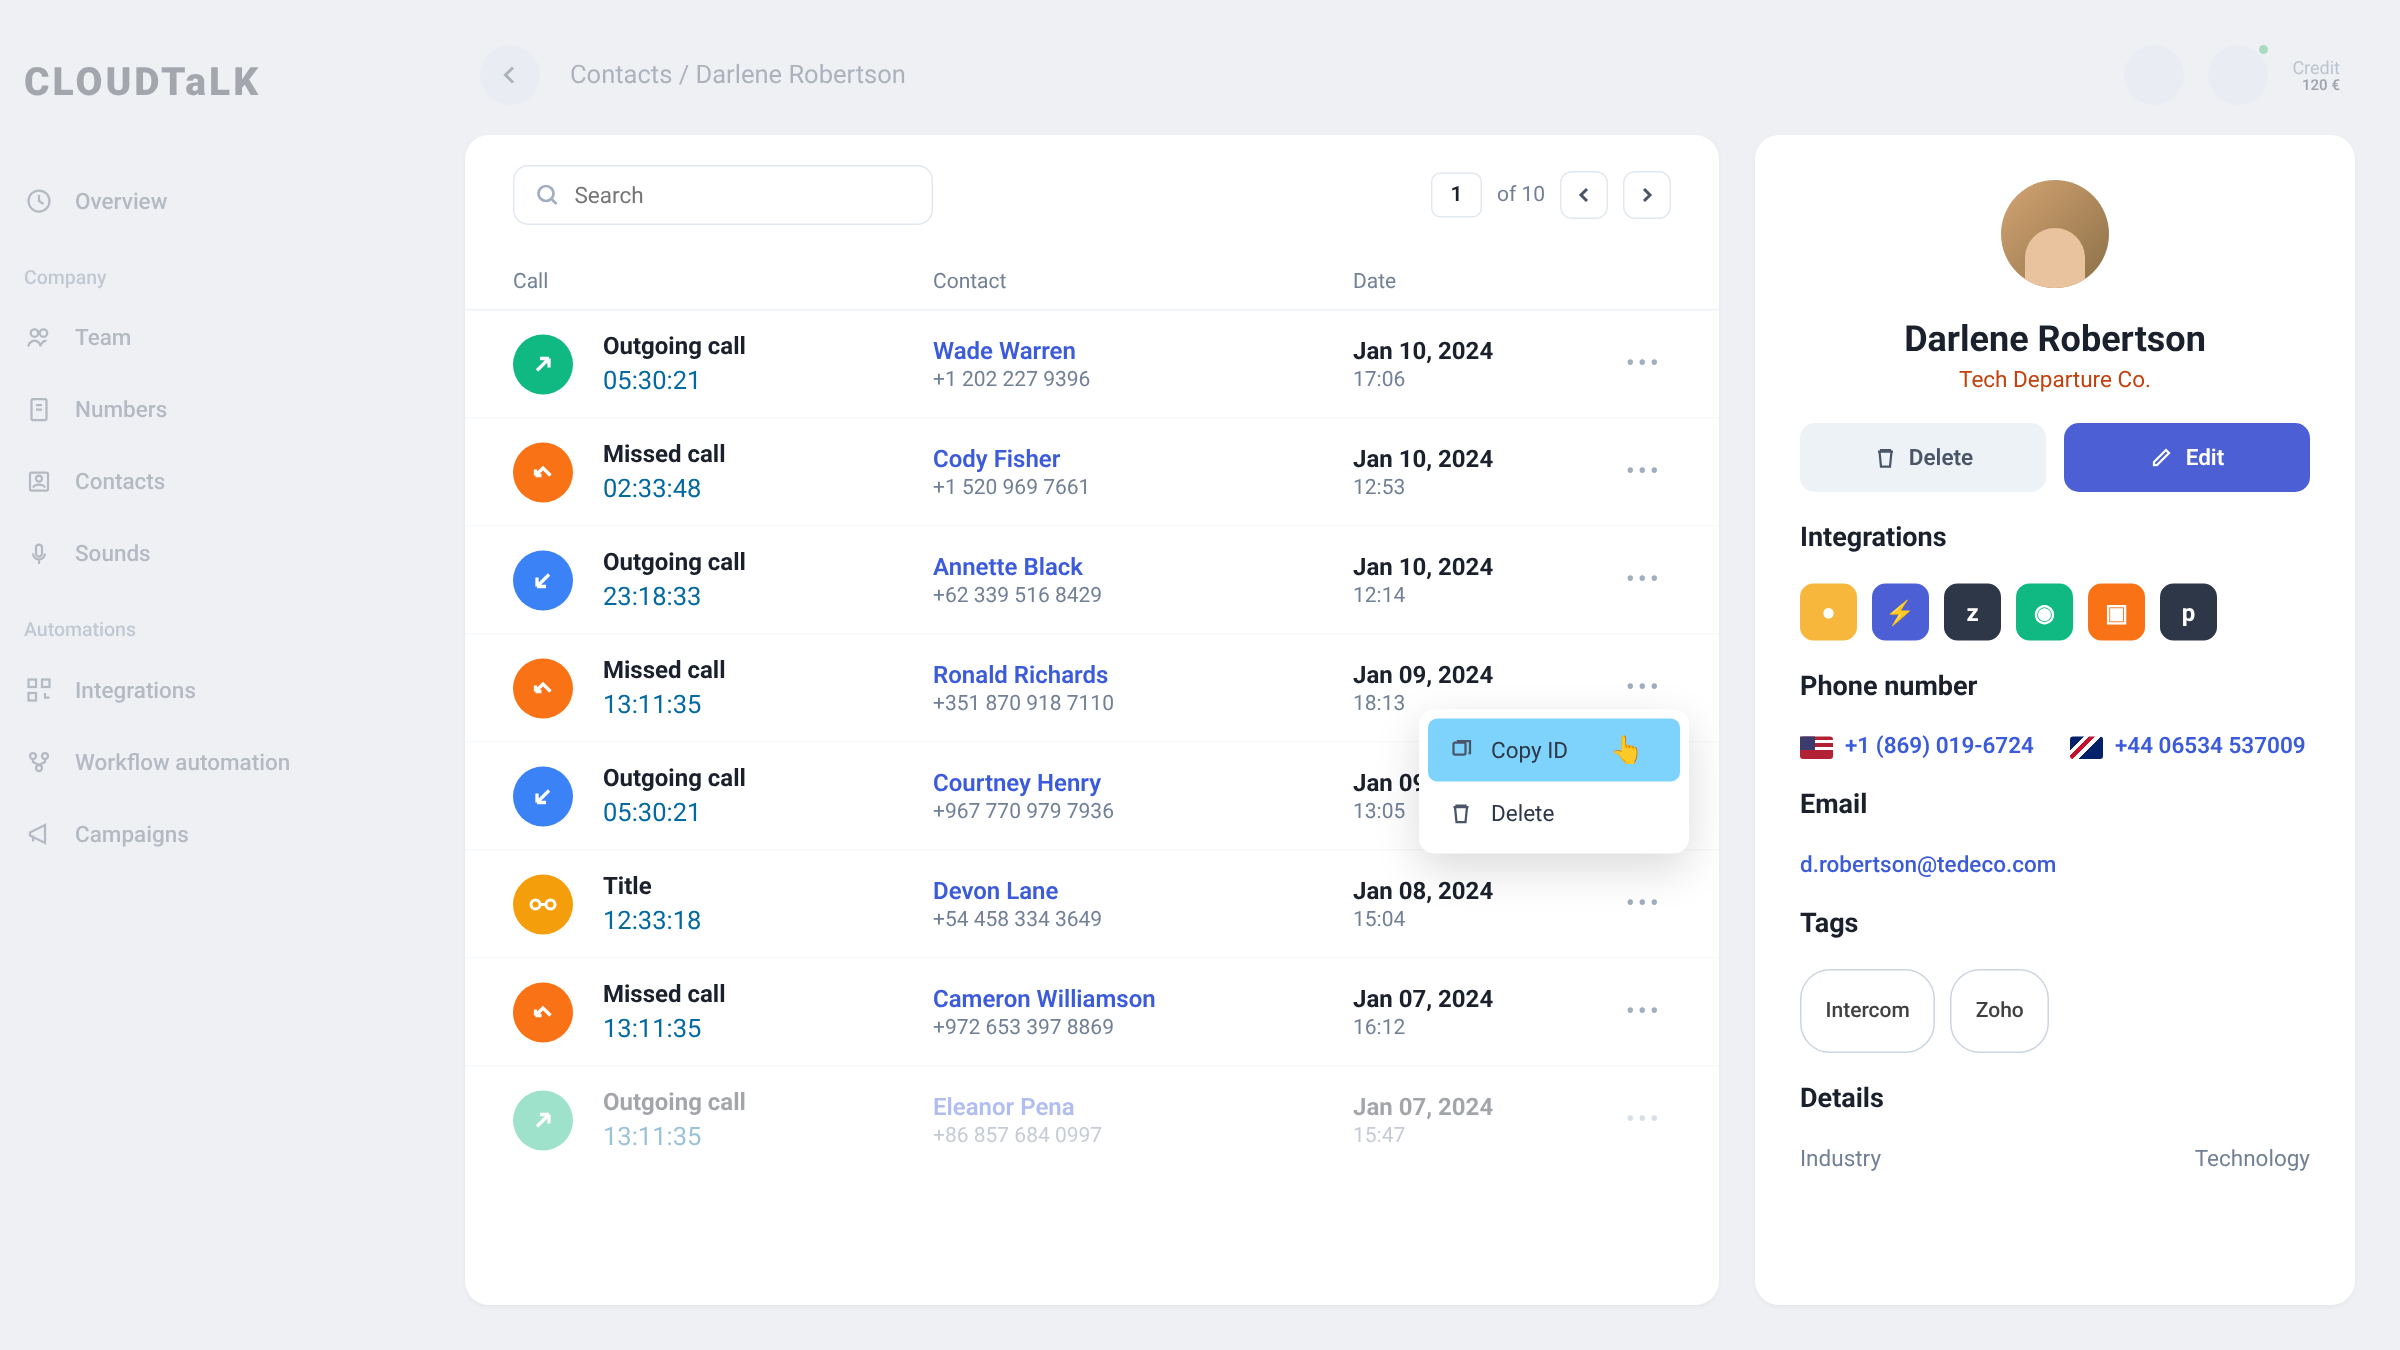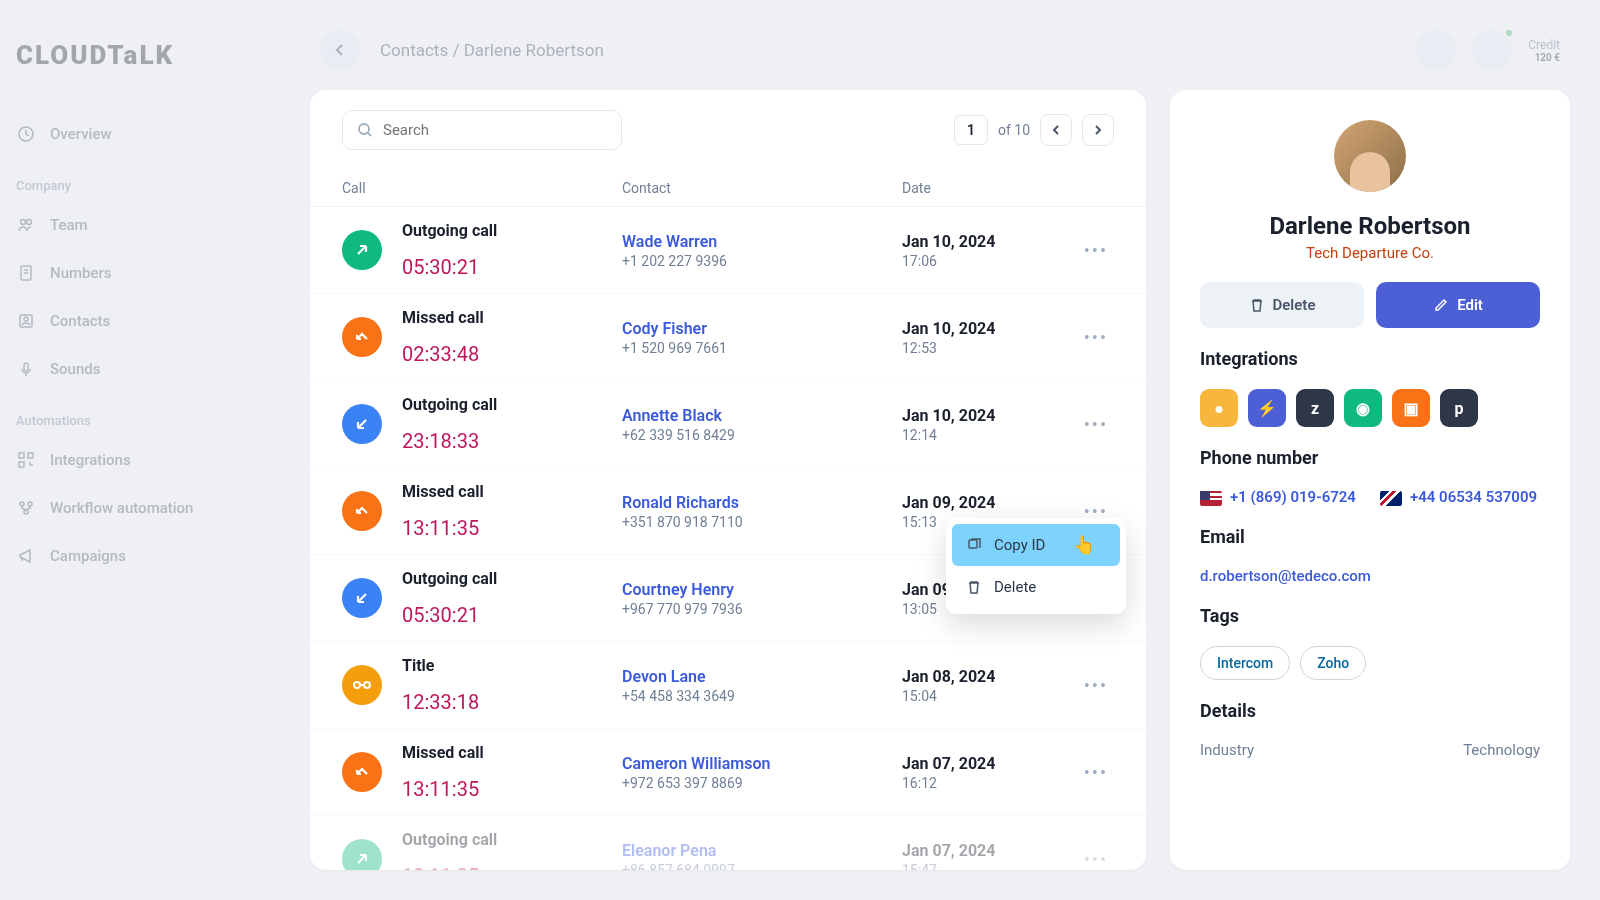--- a/index.html
+++ b/index.html
@@ -40,21 +40,21 @@
 .row{display:flex;align-items:center;padding:14px 32px;border-bottom:1px solid #f7fafc;position:relative}
 .row:last-child{border-bottom:none}
 .row.faded{opacity:.4}
 .call-icon{width:40px;height:40px;border-radius:50%;display:flex;align-items:center;justify-content:center;margin-right:20px;flex-shrink:0}
 .ic-out{background:#10b981}
 .ic-miss{background:#f97316}
 .ic-in{background:#3b82f6}
 .ic-title{background:#f59e0b}
 .call-info{width:220px}
 .call-type{font-size:16px;font-weight:700;color:#1a202c}
-.call-dur{font-size:20px;color:#be185d;margin-top:15px}
+.call-dur{font-size:17px;color:#0369a1;margin-top:4px}
 .contact-info{width:280px}
 .contact-name{font-size:16px;font-weight:600;color:#3b5bdb}
 .contact-phone{font-size:14px;color:#718096;margin-top:2px}
 .date-info{flex:1}
 .date-d{font-size:16px;font-weight:700;color:#1a202c}
 .date-t{font-size:14px;color:#718096;margin-top:2px}
 .more-btn{color:#a0aec0;cursor:pointer;padding:6px;font-size:18px;letter-spacing:2px}
 .ctx-menu{position:absolute;right:20px;top:50px;background:#fff;border-radius:10px;box-shadow:0 10px 30px rgba(0,0,0,.15);padding:6px;z-index:10;width:180px}
 .ctx-item{display:flex;align-items:center;gap:12px;padding:12px 14px;font-size:15px;color:#2d3748;cursor:pointer;border-radius:6px}
 .ctx-item.hl{background:#7dd3fc}
@@ -73,21 +73,21 @@
 .integ-row{display:flex;gap:10px}
 .integ{width:38px;height:38px;border-radius:9px;display:flex;align-items:center;justify-content:center;color:#fff;font-weight:700;font-size:16px}
 .phone-row{display:flex;gap:24px;flex-wrap:wrap}
 .phone-item{display:flex;align-items:flex-end;gap:8px;font-size:15px;font-weight:600;color:#3b5bdb}
 .flag{width:22px;height:15px;border-radius:2px;display:inline-block}
 .flag-us{background:linear-gradient(180deg,#b22234 0%,#b22234 15%,#fff 15%,#fff 30%,#b22234 30%,#b22234 45%,#fff 45%,#fff 60%,#b22234 60%);position:relative}
 .flag-us::before{content:"";position:absolute;top:0;left:0;width:10px;height:9px;background:#3c3b6e}
 .flag-uk{background:linear-gradient(135deg,#012169 25%,#fff 25%,#fff 35%,#c8102e 35%,#c8102e 45%,#fff 45%,#fff 55%,#012169 55%)}
 .email-link{color:#3b5bdb;font-size:15px;font-weight:500}
 .tag-row{display:flex;gap:10px}
-.tag{padding:8px 16px;border:1px solid #cbd5e0;border-radius:20px;font-size:14px;color:#0369a1;font-weight:500}
+.tag{padding:19px 16px;border:1px solid #cbd5e0;border-radius:20px;font-size:14px;color:#404040;font-weight:500}
 .detail-row{display:flex;justify-content:space-between;font-size:15px;color:#718096}
 svg{display:block}
 </style>
 </head>
 <body>
 
 <div class="app">
   <aside class="sidebar">
     <div class="logo">CLOUDTaLK</div>
     <div class="nav-item">
@@ -296,21 +296,21 @@
     <div class="call-info">
       <div class="call-type">Missed call</div>
       <div class="call-dur">13:11:35</div>
     </div>
     <div class="contact-info">
       <div class="contact-name">Ronald Richards</div>
       <div class="contact-phone">+351 870 918 7110</div>
     </div>
     <div class="date-info">
       <div class="date-d">Jan 09, 2024</div>
-      <div class="date-t">15:13</div>
+      <div class="date-t">18:13</div>
     </div>
     <div class="more-btn">•••</div>
     <div class="ctx-menu">
       <div class="ctx-item hl">
         <svg width="16" height="16" viewBox="0 0 16 16" fill="none" stroke="#4a5568" stroke-width="1.5">
                     <rect x="3" y="3" width="8" height="8" rx="1"></rect>
                     <path d="M6 3V2h8v8h-1"></path>
                   </svg>
         <span>Copy ID</span>
         <span class="cursor">👆</span>

